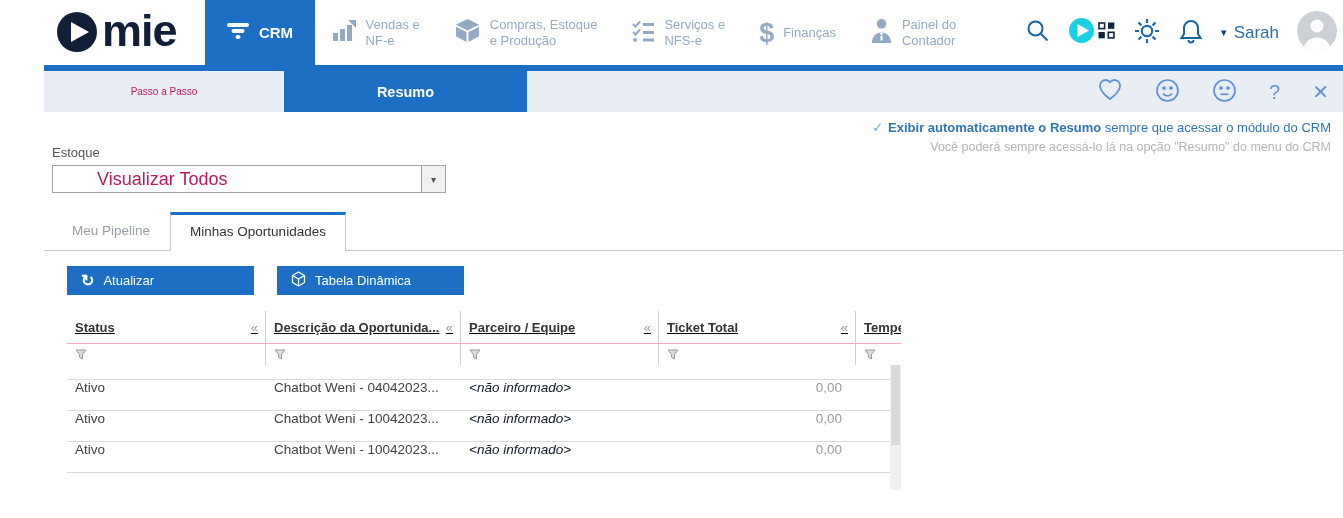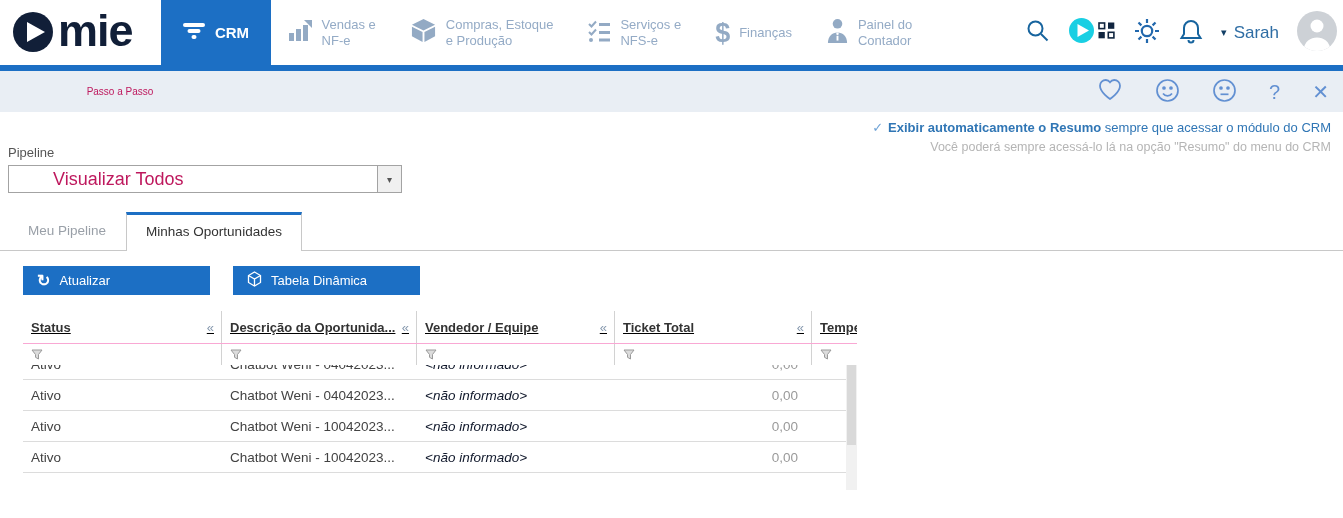--- a/index.html
+++ b/index.html
@@ -1,17 +1,17 @@
 <!DOCTYPE html>
 <html><head>
 <meta charset="utf-8">
 <style>
   * { margin:0; padding:0; box-sizing:border-box; }
   body { font-family:"Liberation Sans", sans-serif; background:#fff; }
-  #app { position:relative; width:1343px; height:518px; background:#fff; overflow:hidden; }
+  #app { position:relative; width:1343px; height:518px; background:#fff; overflow:hidden;padding-left:44px; }
 
   
   .header { height:65px; display:flex; align-items:center; background:#fff; }
   .logo { margin-left:10px; display:flex; align-items:center; }
   .logo-text { font-size:45px; font-weight:bold; color:#111f38; letter-spacing:-1px; margin-left:2px; line-height:1; margin-top:-4px; }
   .crm-tab { margin-left:28px; width:110px; height:65px; background:#1c6fc4; color:#fff;
              display:flex; align-items:center; justify-content:center; gap:9px; font-size:15px; font-weight:bold; cursor:pointer; }
   .nav { display:flex; margin-left:16px; gap:34px; align-items:center; }
   .nav-item { display:flex; align-items:center; gap:9px; color:#94abc6; font-size:13px; line-height:16px; cursor:pointer; white-space:nowrap; }
   .dollar { font-size:27px; font-weight:bold; color:#93aac4; }
@@ -60,21 +60,21 @@
   .hdr { display:flex; height:33px; border-bottom:1px solid #f9a8d4;text-decoration:underline; }
   .hcell { display:flex; align-items:center; border-right:1px solid #d2d2d2; overflow:hidden; }
   .c1{width:199px;} .c2{width:195px;} .c3{width:198px;} .c4{width:197px;}
   .c5{flex:1; border-right:none;}
   .hlabel { font-weight:bold; font-size:13px; color:#333; padding-left:8px; flex:1; white-space:nowrap; overflow:hidden; }
   .hchev { color:#8598ad; padding-right:7px; font-size:13px; cursor:pointer; }
   .frow { display:flex; height:21px; }
   .fcell { display:flex; align-items:center; padding-left:8px; border-right:1px solid #d2d2d2; }
   .fcell.c5 { border-right:none; }
   .body { position:relative; height:125px; overflow:hidden; }
-  .row { display:flex; height:31px; border-bottom:1px solid #dcdcdc; align-items:center; color:#424242; }
+  .row { display:flex; height:31px; border-bottom:1px solid #dcdcdc; align-items:flex-start; color:#424242; }
   .row:first-child { margin-top:-16px; }
   .cell { padding-left:8px; white-space:nowrap; overflow:hidden; }
   .cell.c3 { font-style:italic; color:#0f172a; }
   .cell.c4 { text-align:right; padding-left:0; padding-right:14px; color:#9a9a9a; }
   .scrollbar { position:absolute; right:0; top:0; width:11px; height:125px; background:#f1f1f1; cursor:pointer; }
   .thumb { position:absolute; top:0; left:1px; width:9px; height:80px; background:#d9d9d9; }
 </style>
 </head>
 <body>
 
@@ -206,20 +206,21 @@
               <path d="M6 40c1.5-10 7.5-13.5 14-13.5S32.5 30 34 40z" fill="#fff"></path>
             </g>
           </svg>
       </span>
     </div>
   </div>
 
   <div class="strip"></div>
   <div class="subtabs">
     <div class="tab-passo">Passo a Passo</div>
+    <div class="tab-resumo">Resumo</div>
     <div class="subtab-icons">
       <span class="glyph-btn">
         <svg width="26" height="24" viewBox="0 0 26 24" fill="none" stroke="#6290d2" stroke-width="1.8">
             <path d="M13 21S3 14.5 3 7.8C3 4.6 5.6 2 8.8 2c1.8 0 3.3.9 4.2 2.2C13.9 2.9 15.4 2 17.2 2 20.4 2 23 4.6 23 7.8 23 14.5 13 21 13 21z"></path>
           </svg>
       </span>
       <span class="glyph-btn">
         <svg width="25" height="25" viewBox="0 0 25 25" fill="none" stroke="#6290d2" stroke-width="1.7">
             <circle cx="12.5" cy="12.5" r="10.5"></circle>
             <circle cx="9" cy="10" r="1" fill="#6290d2"></circle>
@@ -242,21 +243,21 @@
 
   <div class="content">
 
     <div class="banner">
       <div class="banner-line1">
         <span class="banner-check">✓</span><span class="banner-bold">Exibir automaticamente o Resumo</span><span> sempre que acessar o módulo do CRM</span>
       </div>
       <div class="banner-line2">Você poderá sempre acessá-lo lá na opção "Resumo" do menu do CRM</div>
     </div>
 
-    <div class="vend-label">Pipeline</div>
+    <div class="vend-label">Estoque</div>
     <div class="vend-select">
       <span class="vend-value">Visualizar Todos</span>
       <span class="vend-btn">▾</span>
     </div>
 
     <div class="viewtabs">
       <div class="vt-meu">Meu Pipeline</div>
       <div class="vt-minhas">Minhas Oportunidades</div>
     </div>
 
@@ -279,21 +280,21 @@
       <div class="hdr">
         <div class="hcell c1">
           <span class="hlabel">Status</span>
           <span class="hchev">«</span>
         </div>
         <div class="hcell c2">
           <span class="hlabel">Descrição da Oportunida...</span>
           <span class="hchev">«</span>
         </div>
         <div class="hcell c3">
-          <span class="hlabel">Vendedor / Equipe</span>
+          <span class="hlabel">Parceiro / Equipe</span>
           <span class="hchev">«</span>
         </div>
         <div class="hcell c4">
           <span class="hlabel">Ticket Total</span>
           <span class="hchev">«</span>
         </div>
         <div class="hcell c5">
           <span class="hlabel">Tempe</span>
         </div>
       </div>

